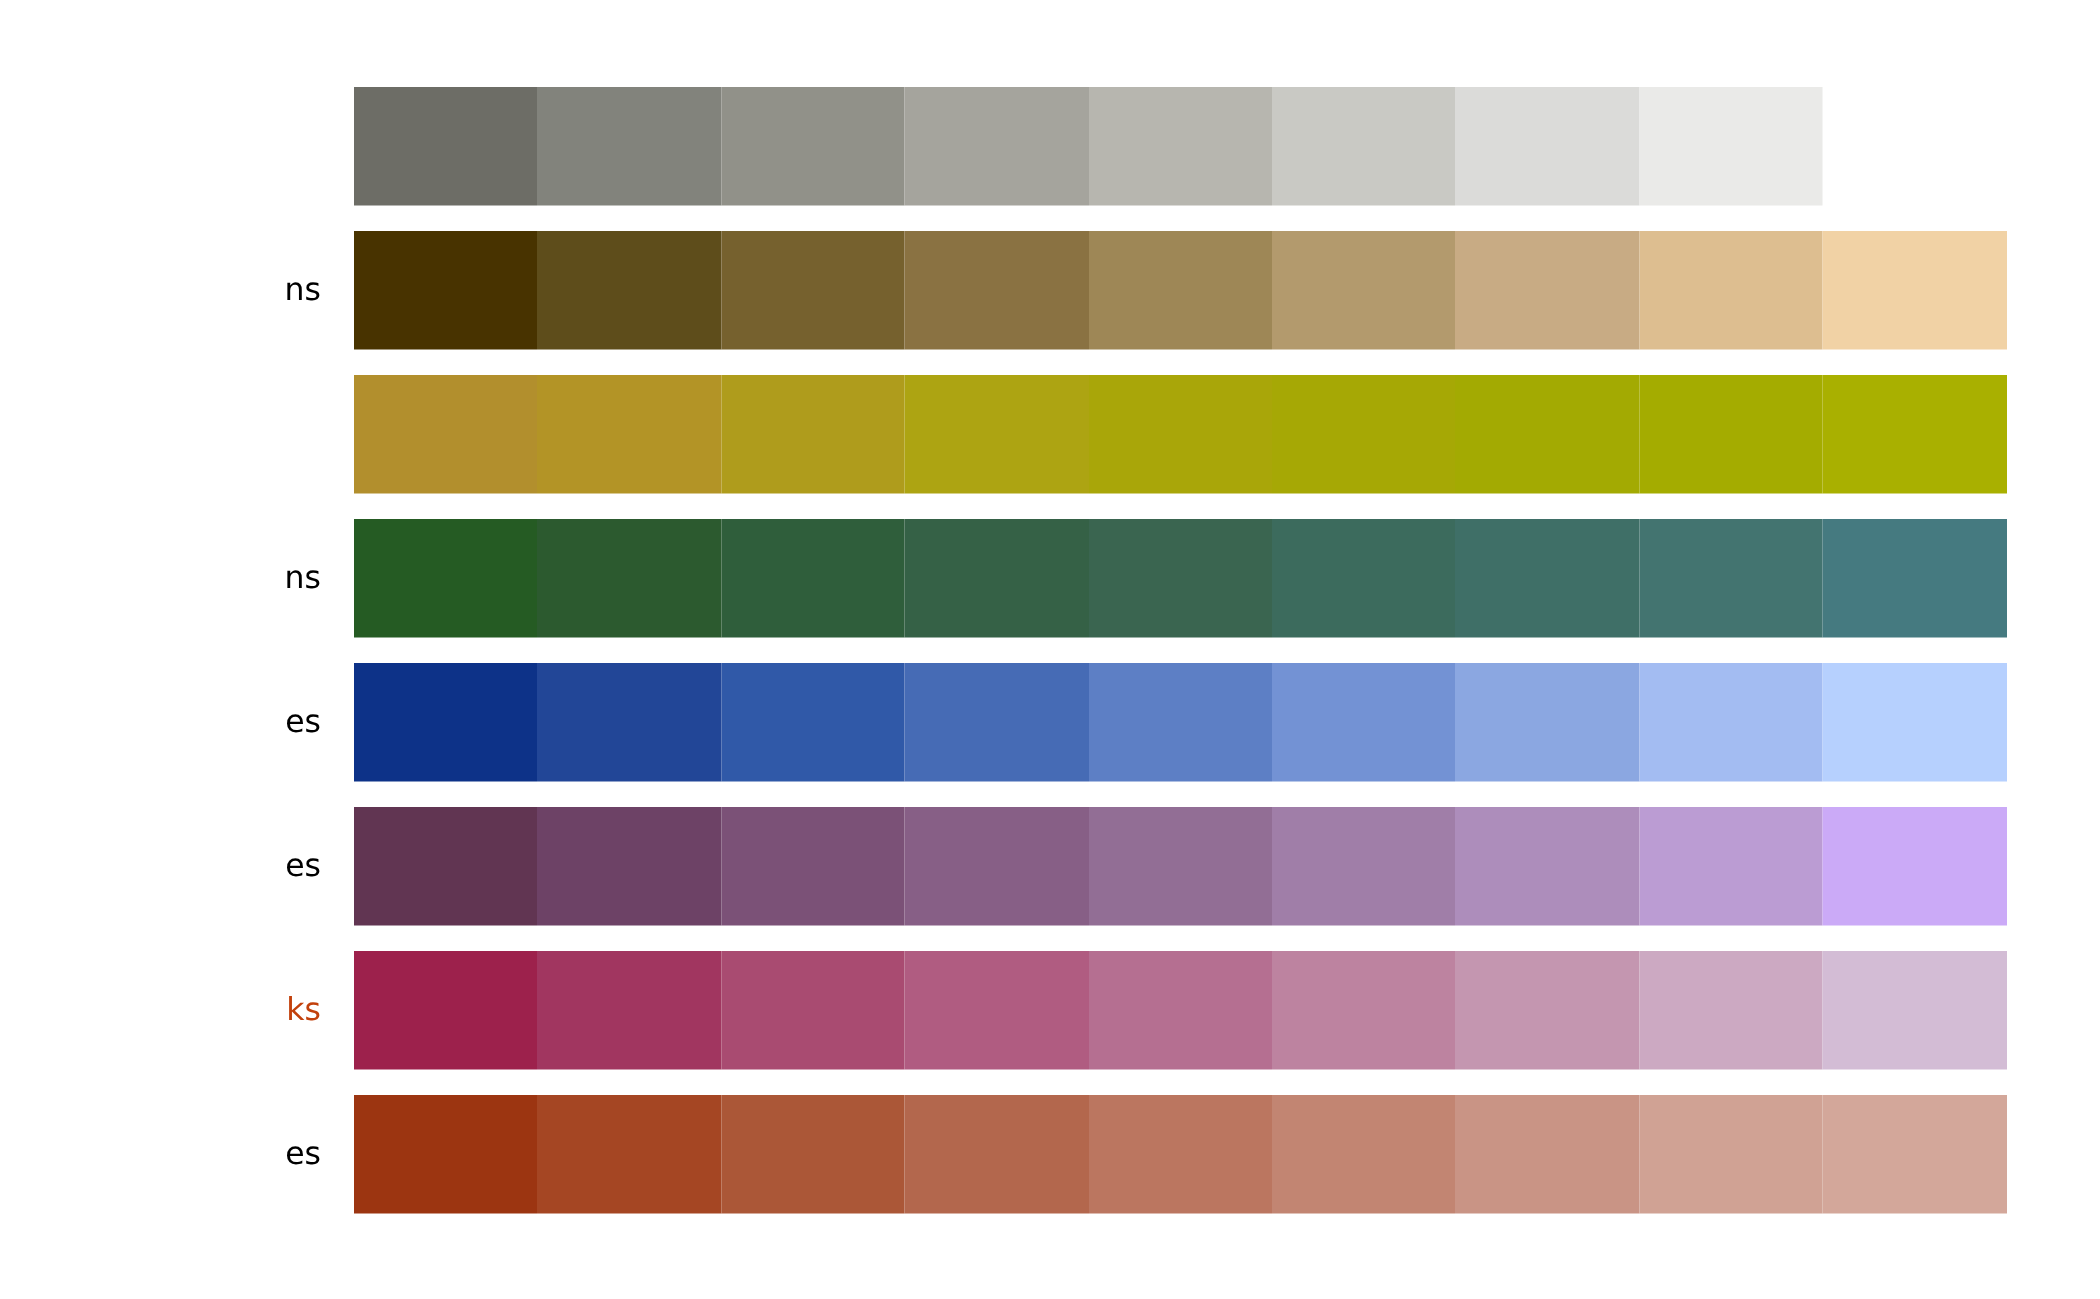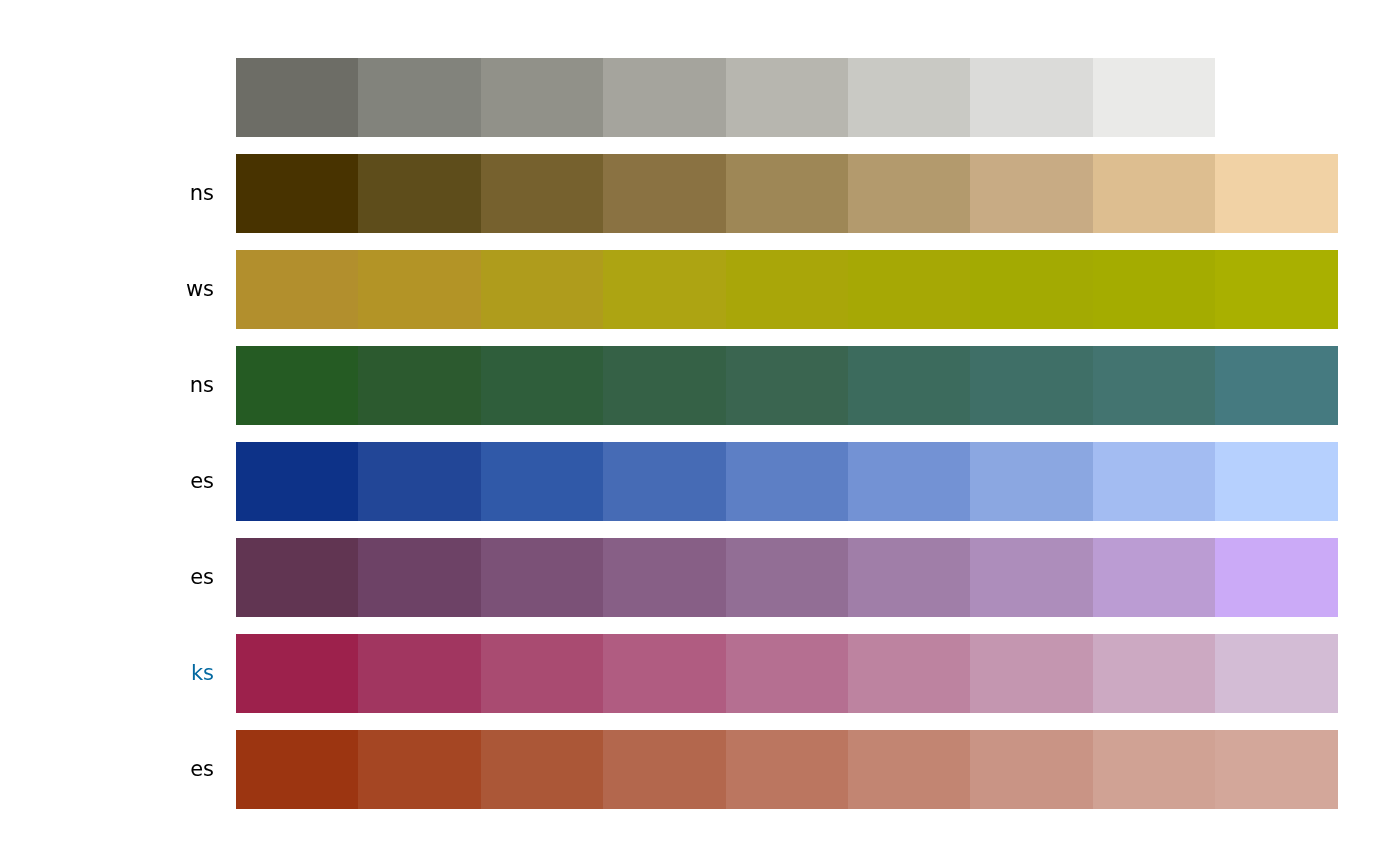--- a/index.html
+++ b/index.html
@@ -91,23 +91,20 @@
         <div class="swatch" title="#76612e" style="background: rgb(118, 97, 46); width: 122.4px; flex-basis: 122.4px; height: 79px;"></div>
         <div class="swatch" title="#8a7242" style="background: rgb(138, 114, 66); width: 122.4px; flex-basis: 122.4px; height: 79px;"></div>
         <div class="swatch" title="#9e8756" style="background: rgb(158, 135, 86); width: 122.4px; flex-basis: 122.4px; height: 79px;"></div>
         <div class="swatch" title="#b39a6d" style="background: rgb(179, 154, 109); width: 122.4px; flex-basis: 122.4px; height: 79px;"></div>
         <div class="swatch" title="#c8ab84" style="background: rgb(200, 171, 132); width: 122.4px; flex-basis: 122.4px; height: 79px;"></div>
         <div class="swatch" title="#ddbe90" style="background: rgb(221, 190, 144); width: 122.4px; flex-basis: 122.4px; height: 79px;"></div>
         <div class="swatch" title="#f1d2a5" style="background: rgb(241, 210, 165); width: 122.4px; flex-basis: 122.4px; height: 79px;"></div>
       </div>
     </div>
     <div class="palette-row" style="top: 250px;">
-      <div class="row-label-clip">
-        <div class="row-label-inner" style="color: rgb(0, 0, 0); font-size: 21px;">ws</div>
-      </div>
       <div class="swatch-strip" style="left: 236px; height: 79px;">
         <div class="swatch" title="#b28f2d" style="background: rgb(178, 143, 45); width: 122.4px; flex-basis: 122.4px; height: 79px;"></div>
         <div class="swatch" title="#b39426" style="background: rgb(179, 148, 38); width: 122.4px; flex-basis: 122.4px; height: 79px;"></div>
         <div class="swatch" title="#af9c1c" style="background: rgb(175, 156, 28); width: 122.4px; flex-basis: 122.4px; height: 79px;"></div>
         <div class="swatch" title="#ada412" style="background: rgb(173, 164, 18); width: 122.4px; flex-basis: 122.4px; height: 79px;"></div>
         <div class="swatch" title="#a9a609" style="background: rgb(169, 166, 9); width: 122.4px; flex-basis: 122.4px; height: 79px;"></div>
         <div class="swatch" title="#a6a805" style="background: rgb(166, 168, 5); width: 122.4px; flex-basis: 122.4px; height: 79px;"></div>
         <div class="swatch" title="#a3aa02" style="background: rgb(163, 170, 2); width: 122.4px; flex-basis: 122.4px; height: 79px;"></div>
         <div class="swatch" title="#a4ac00" style="background: rgb(164, 172, 0); width: 122.4px; flex-basis: 122.4px; height: 79px;"></div>
         <div class="swatch" title="#a9b000" style="background: rgb(169, 176, 0); width: 122.4px; flex-basis: 122.4px; height: 79px;"></div>
@@ -156,21 +153,21 @@
         <div class="swatch" title="#875f86" style="background: rgb(135, 95, 134); width: 122.4px; flex-basis: 122.4px; height: 79px;"></div>
         <div class="swatch" title="#926e95" style="background: rgb(146, 110, 149); width: 122.4px; flex-basis: 122.4px; height: 79px;"></div>
         <div class="swatch" title="#a07ea8" style="background: rgb(160, 126, 168); width: 122.4px; flex-basis: 122.4px; height: 79px;"></div>
         <div class="swatch" title="#ad8dbb" style="background: rgb(173, 141, 187); width: 122.4px; flex-basis: 122.4px; height: 79px;"></div>
         <div class="swatch" title="#bb9cd3" style="background: rgb(187, 156, 211); width: 122.4px; flex-basis: 122.4px; height: 79px;"></div>
         <div class="swatch" title="#cbaaf7" style="background: rgb(203, 170, 247); width: 122.4px; flex-basis: 122.4px; height: 79px;"></div>
       </div>
     </div>
     <div class="palette-row" style="top: 634px;">
       <div class="row-label-clip">
-        <div class="row-label-inner" style="color: #0369a1; font-size: 21px;">ks</div>
+        <div class="row-label-inner" style="color: #c2410c; font-size: 21px;">ks</div>
       </div>
       <div class="swatch-strip" style="left: 236px; height: 79px;">
         <div class="swatch" title="#9d214c" style="background: rgb(157, 33, 76); width: 122.4px; flex-basis: 122.4px; height: 79px;"></div>
         <div class="swatch" title="#a13660" style="background: rgb(161, 54, 96); width: 122.4px; flex-basis: 122.4px; height: 79px;"></div>
         <div class="swatch" title="#a94b71" style="background: rgb(169, 75, 113); width: 122.4px; flex-basis: 122.4px; height: 79px;"></div>
         <div class="swatch" title="#b05c81" style="background: rgb(176, 92, 129); width: 122.4px; flex-basis: 122.4px; height: 79px;"></div>
         <div class="swatch" title="#b56f91" style="background: rgb(181, 111, 145); width: 122.4px; flex-basis: 122.4px; height: 79px;"></div>
         <div class="swatch" title="#bd83a0" style="background: rgb(189, 131, 160); width: 122.4px; flex-basis: 122.4px; height: 79px;"></div>
         <div class="swatch" title="#c496b0" style="background: rgb(196, 150, 176); width: 122.4px; flex-basis: 122.4px; height: 79px;"></div>
         <div class="swatch" title="#cca9c2" style="background: rgb(204, 169, 194); width: 122.4px; flex-basis: 122.4px; height: 79px;"></div>

